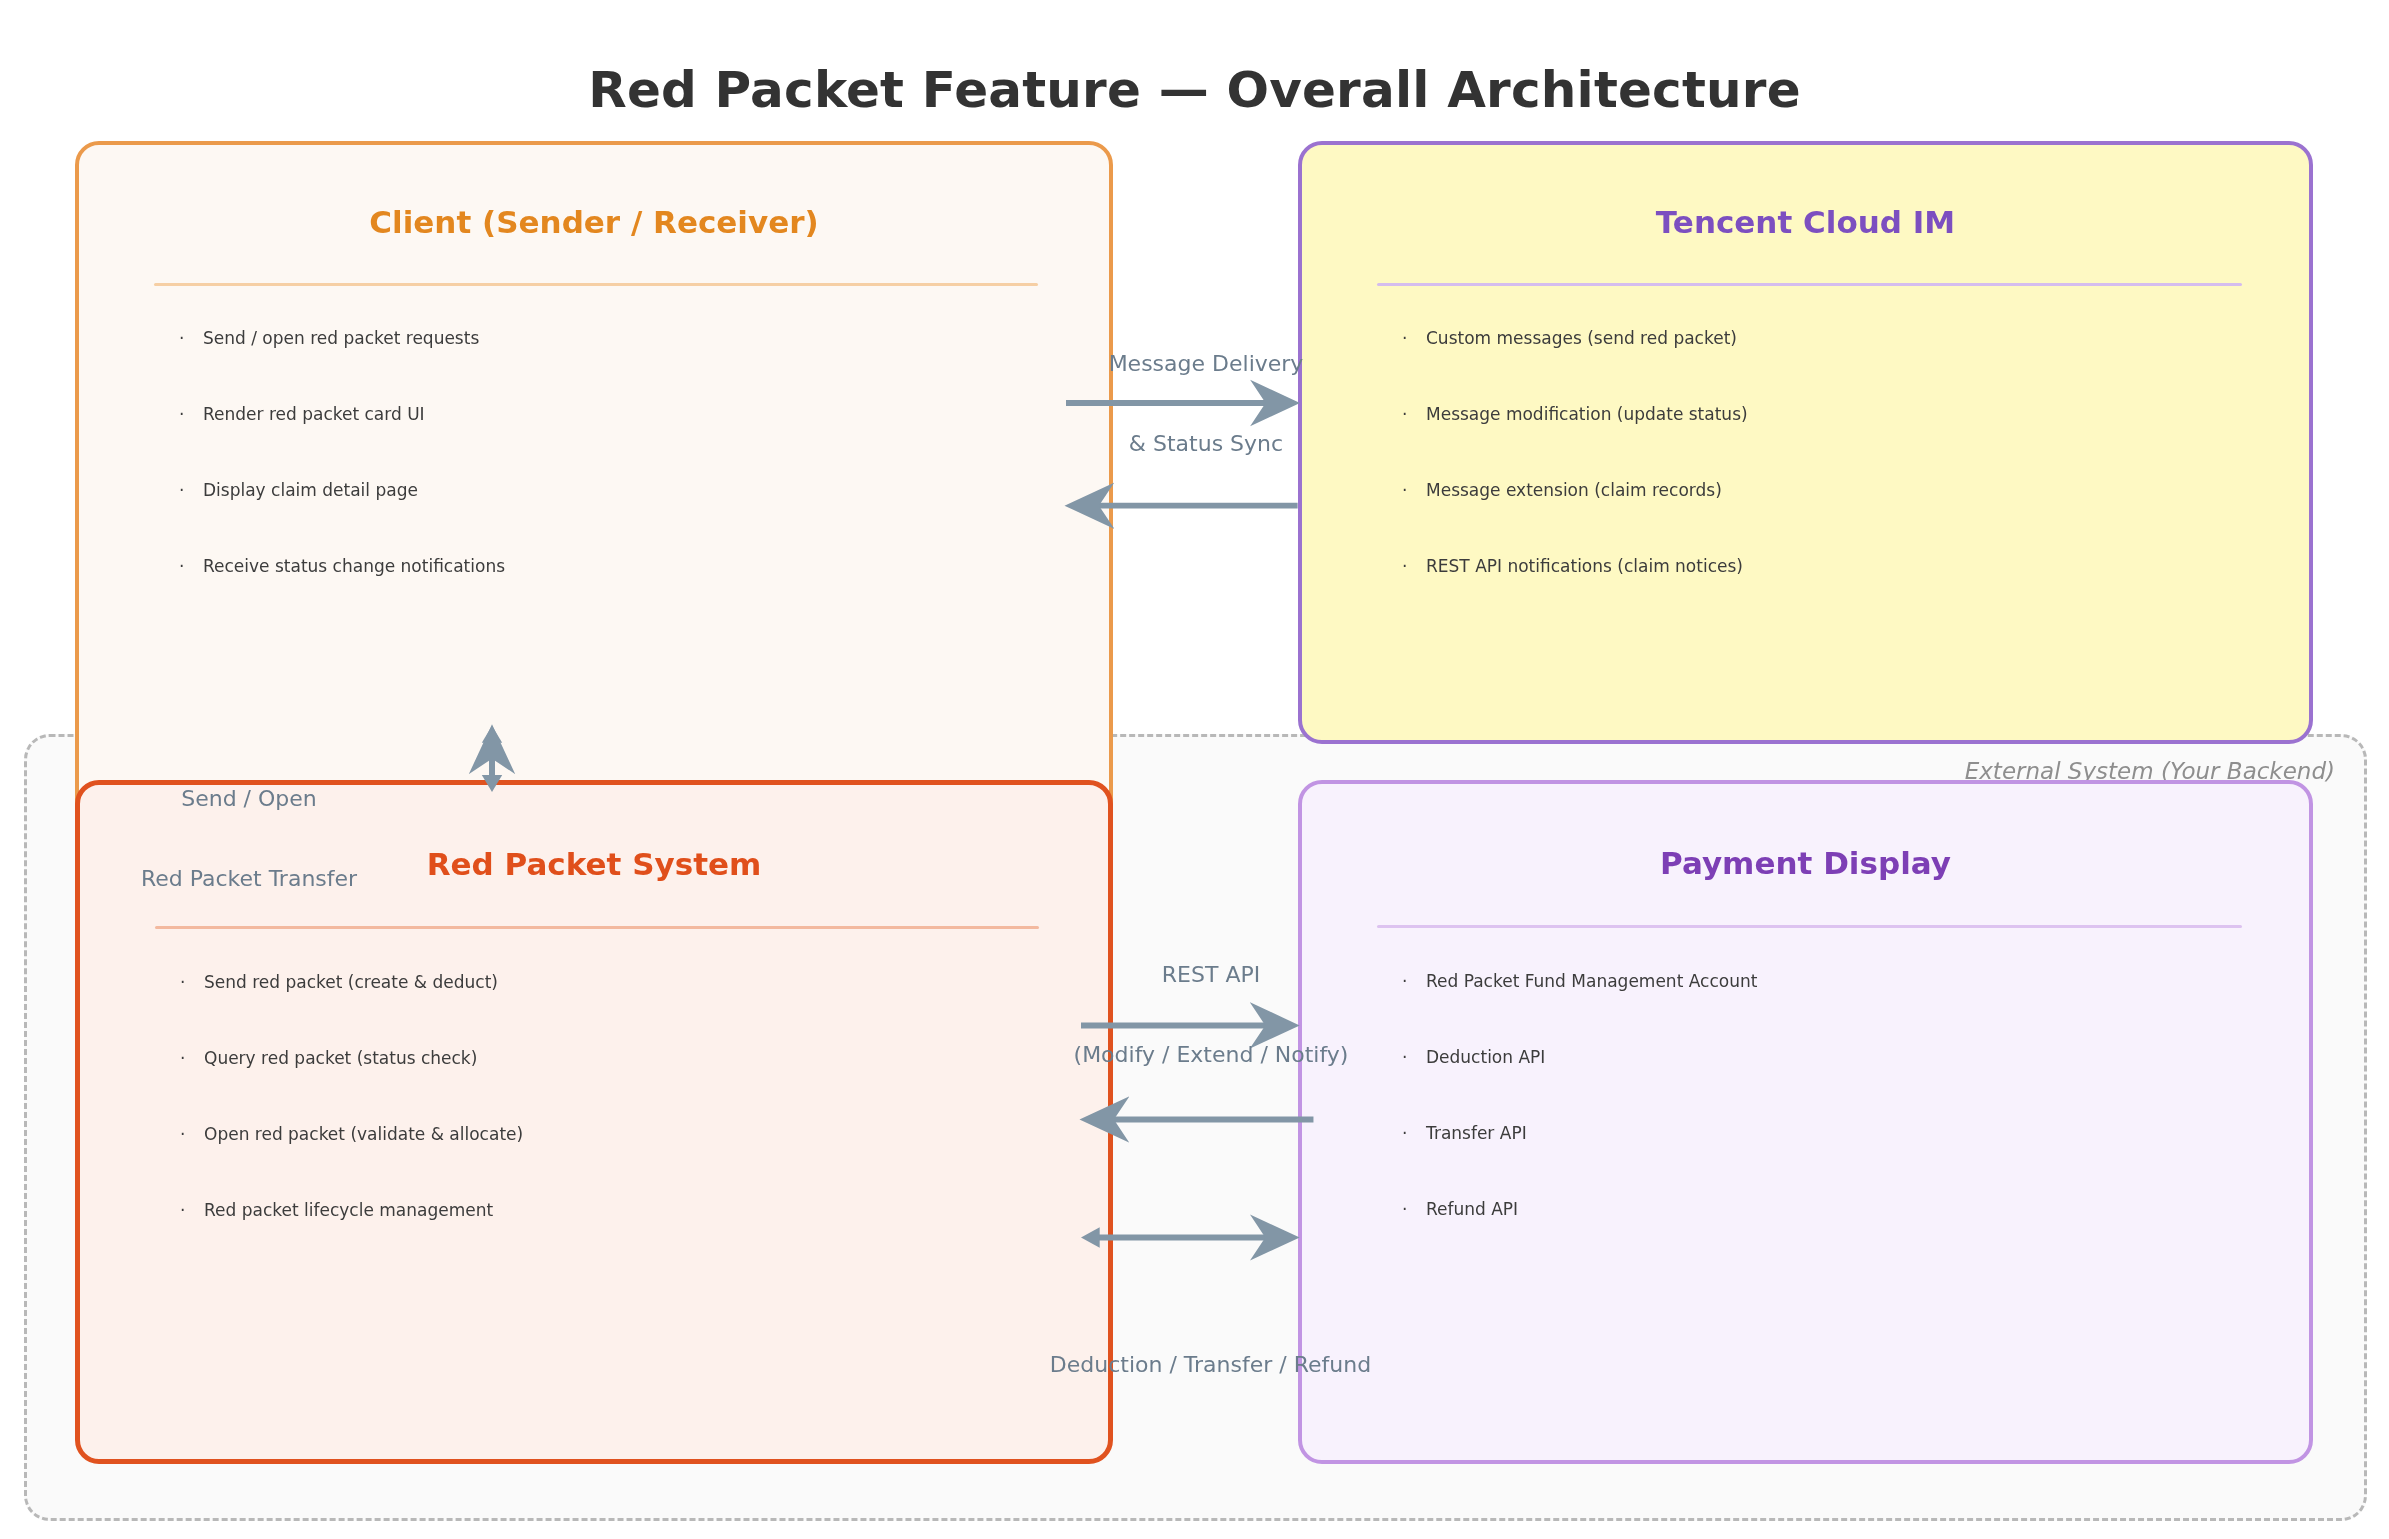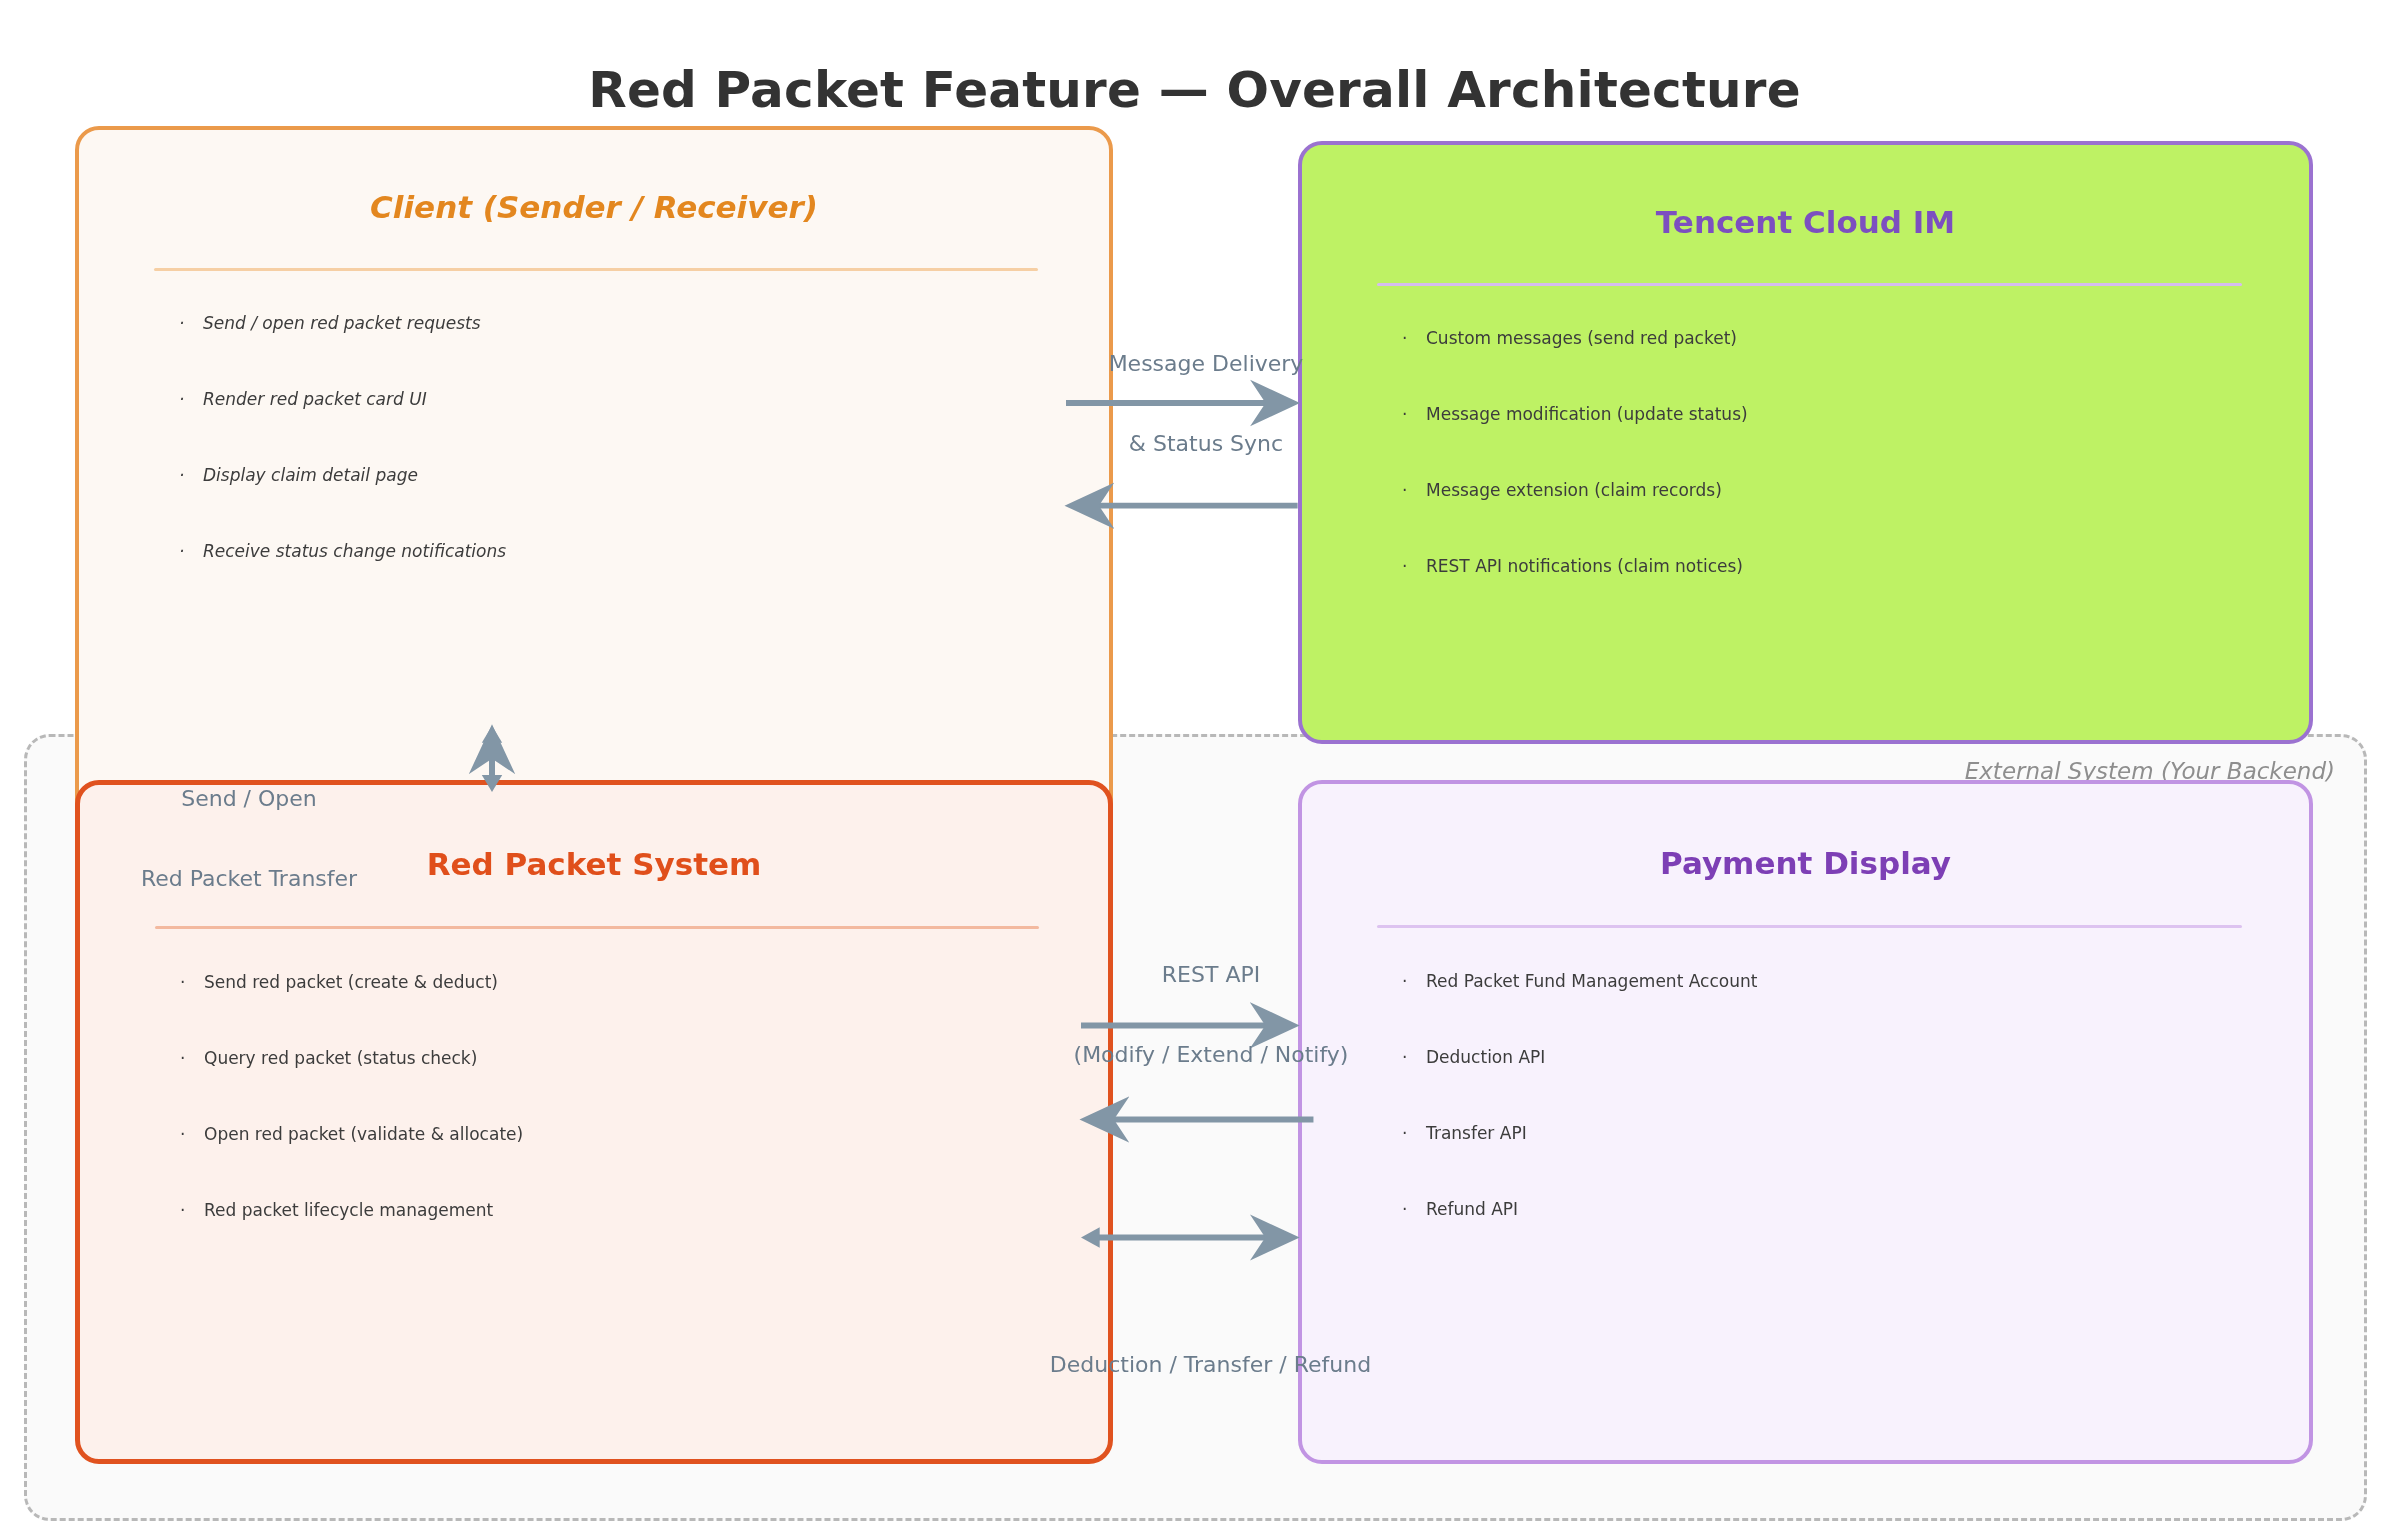--- a/index.html
+++ b/index.html
@@ -87,40 +87,39 @@
   }
   .node-item .bullet {
     display: inline-block;
     width: 24px;
     color: #3c3c3c;
   }
 
   
   #client-box {
     left: 75px;
-    top: 126px;
+    top: 141px;
     width: 1038px;
     height: 781px;
     border: 4.2px solid #eb9a4b;
     background: #fdf8f3;
-    font-style: italic;
   }
   #client-box .node-title { top: 59px; color: #e3871f; }
   #client-box .node-rule { left: 75px; width: 884px; top: 138px; background: #f6cfa4; }
   #client-box .node-list { left: 100px; top: 185px; }
   #client-box .node-item { margin-bottom: 59px; }
 
   
   #im-box {
     left: 1298px;
     top: 141px;
     width: 1015px;
     height: 603px;
     border: 4.2px solid #9b72d0;
-    background: #bef264;
+    background: #fef9c3;
   }
   #im-box .node-title { top: 59px; color: #7c4fc0; }
   #im-box .node-rule { left: 75px; width: 865px; top: 138px; background: #d5bdee; }
   #im-box .node-list { left: 100px; top: 185px; }
   #im-box .node-item { margin-bottom: 59px; }
 
   
   #rps-box {
     left: 75px;
     top: 780px;

